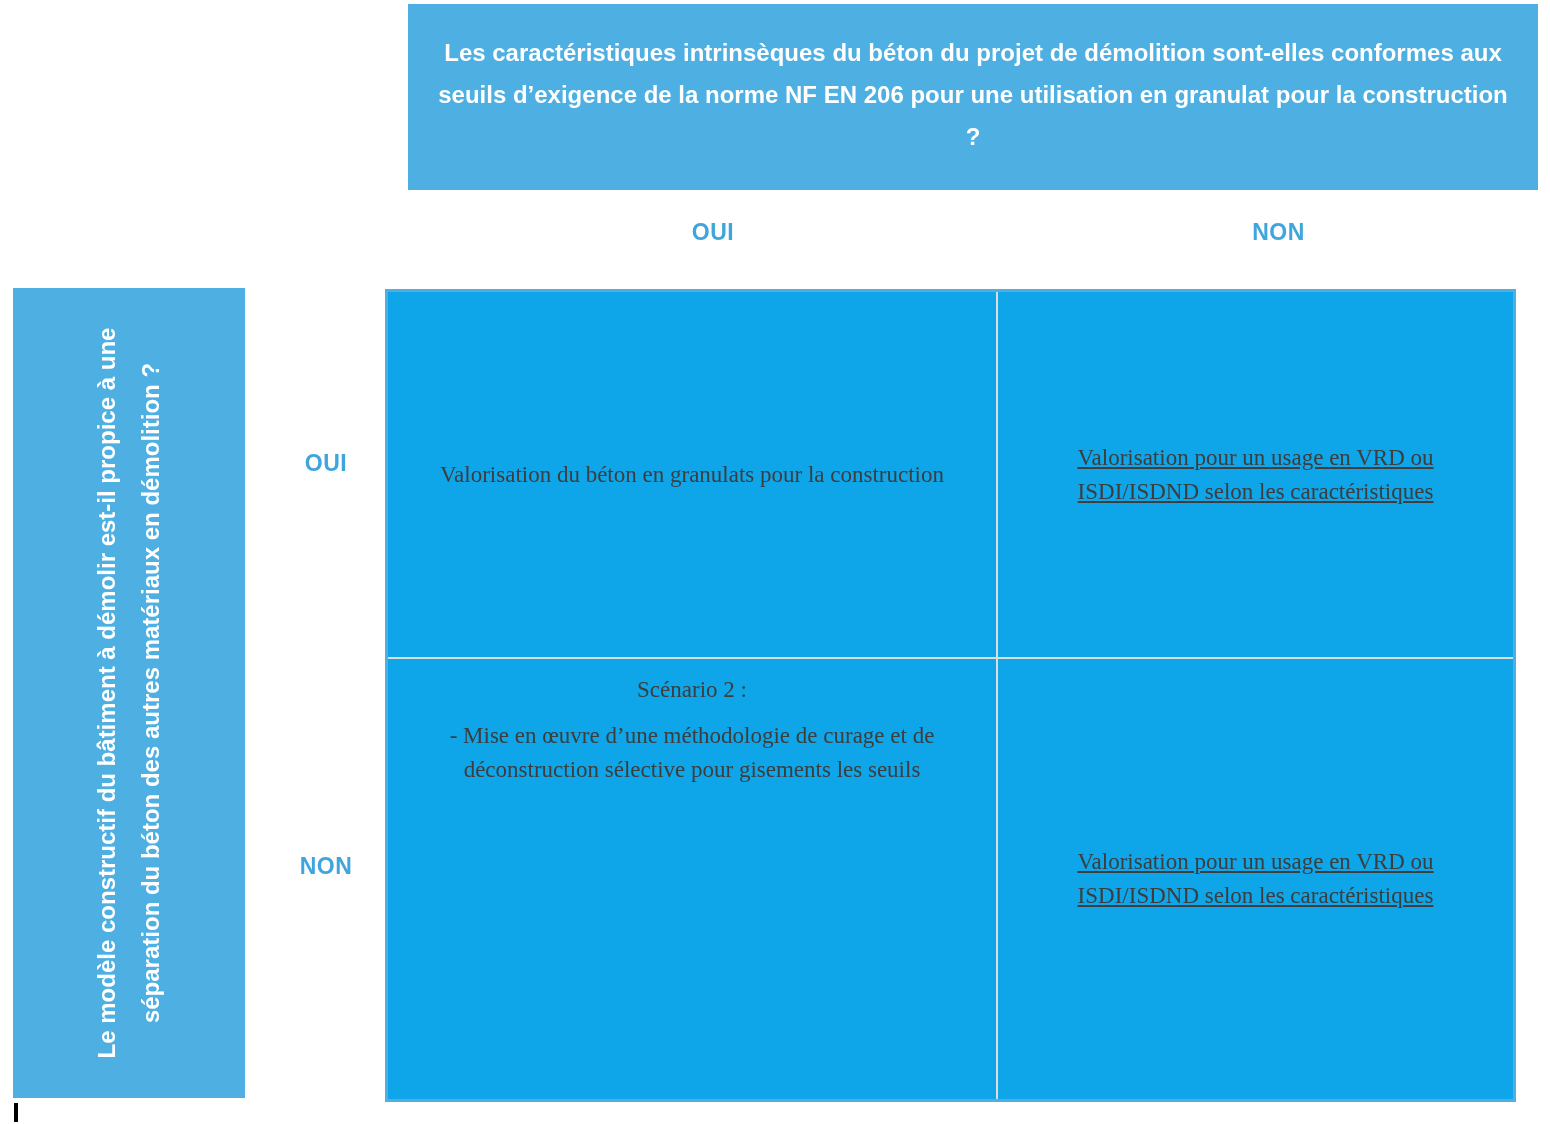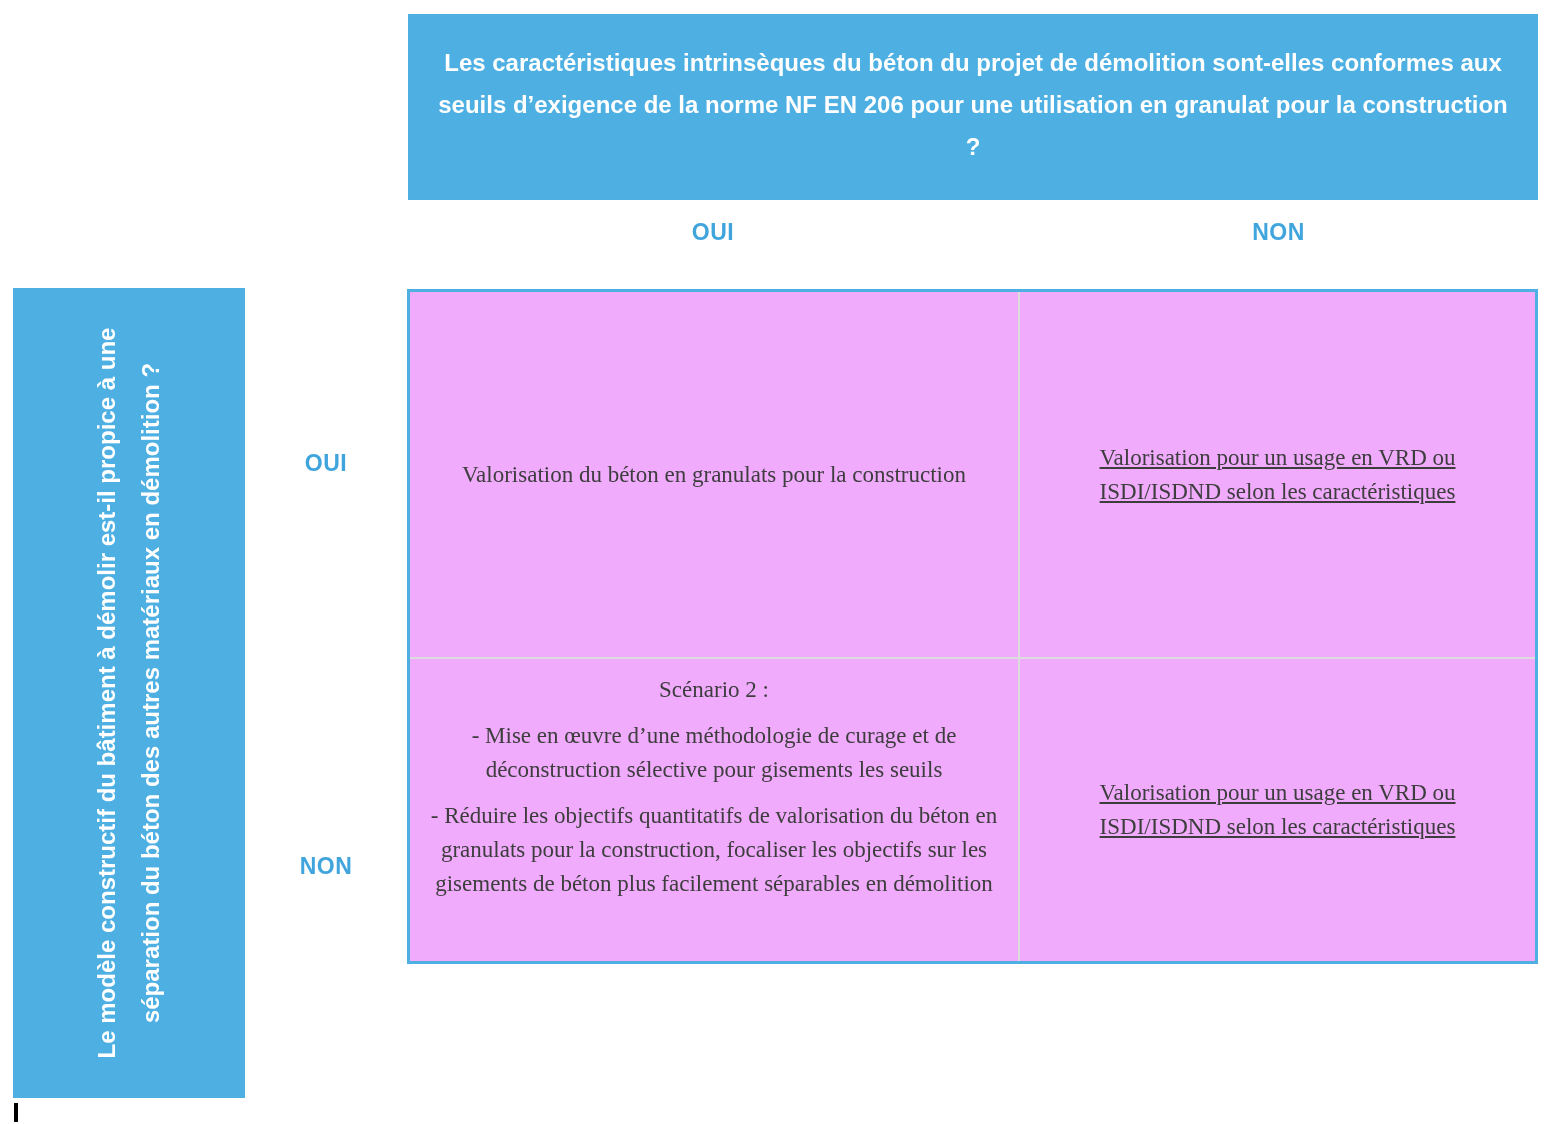--- a/index.html
+++ b/index.html
@@ -8,21 +8,21 @@
     --body-text:#3D3D3D;
     --grid-line:#DCDCDC;
   }
   html,body{margin:0;padding:0;}
   body{
     width:1550px;height:1124px;position:relative;background:#ffffff;
     font-family:"Liberation Sans", sans-serif;overflow:hidden;
   }
   
   .header-box{
-    position:absolute;left:408px;top:14px;width:1130px;height:186px;
+    position:absolute;left:408px;top:4px;width:1130px;height:186px;
     background:var(--blue);color:#ffffff;box-sizing:border-box;
     padding:28px 28px 0 28px;text-align:center;
     font-size:24px;line-height:42px;font-weight:bold;
   }
   
   .col-label{
     position:absolute;top:219px;text-align:center;
     color:var(--label-blue);font-size:23px;font-weight:bold;letter-spacing:0.5px;
   }
   .col-label.oui{left:407px;width:612px;}
@@ -40,24 +40,24 @@
   }
   
   .row-label{
     position:absolute;left:245px;width:162px;text-align:center;
     color:var(--label-blue);font-size:23px;font-weight:bold;letter-spacing:0.5px;
   }
   .row-label.oui{top:450px;}
   .row-label.non{top:853px;}
   
   .grid{
-    position:absolute;left:407px;top:289px;width:1131px;height:675px;
+    position:absolute;left:385px;top:289px;width:1131px;height:813px;
     box-sizing:border-box;border:3px solid var(--blue);
     display:grid;grid-template-columns:610px 1fr;grid-template-rows:367px 1fr;
-    background:#f0abfc;
+    background:#0ea5e9;
   }
   .cell{
     box-sizing:border-box;display:flex;align-items:center;justify-content:center;
     font-family:"Liberation Serif","DejaVu Serif",serif;
     font-size:23px;line-height:34px;color:var(--body-text);text-align:center;
   }
   .cell.tl,.cell.bl{border-right:2px solid var(--grid-line);}
   .cell.tl,.cell.tr{border-bottom:2px solid var(--grid-line);}
   .cell.tl span{max-width:510px;display:block;}
   .cell.tr span,.cell.br span{max-width:460px;display:block;text-decoration:underline;}
@@ -91,21 +91,20 @@
   <div class="grid">
     <div class="cell tl">
       <span>Valorisation du béton en granulats pour la construction</span>
     </div>
     <div class="cell tr">
       <span>Valorisation pour un usage en VRD ou ISDI/ISDND selon les caractéristiques</span>
     </div>
     <div class="cell bl">
       <p class="p2">Scénario 2 :</p>
       <p class="p3">- Mise en œuvre d’une méthodologie de curage et de déconstruction sélective pour gisements les seuils</p>
-      <p class="p4">- Réduire les objectifs quantitatifs de valorisation du béton en granulats pour la construction, focaliser les objectifs sur les gisements de béton plus facilement séparables en démolition</p>
     </div>
     <div class="cell br">
       <span>Valorisation pour un usage en VRD ou ISDI/ISDND selon les caractéristiques</span>
     </div>
   </div>
 
   <div class="caret"></div>
 
 </div>
 

